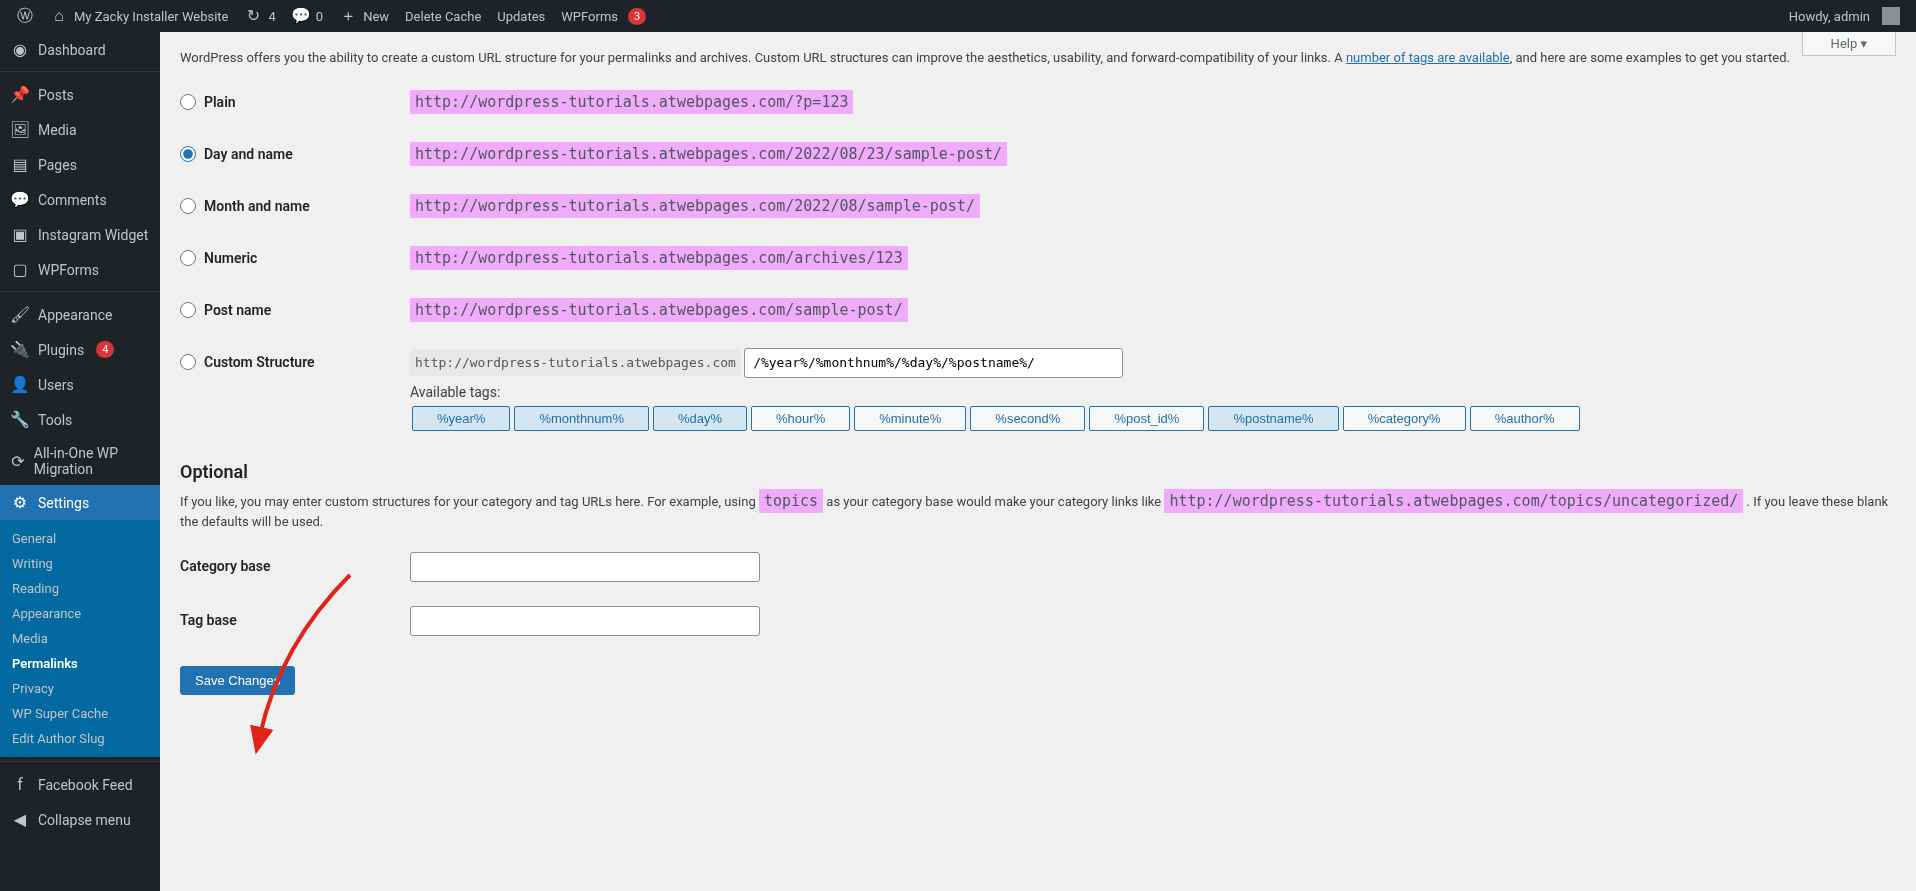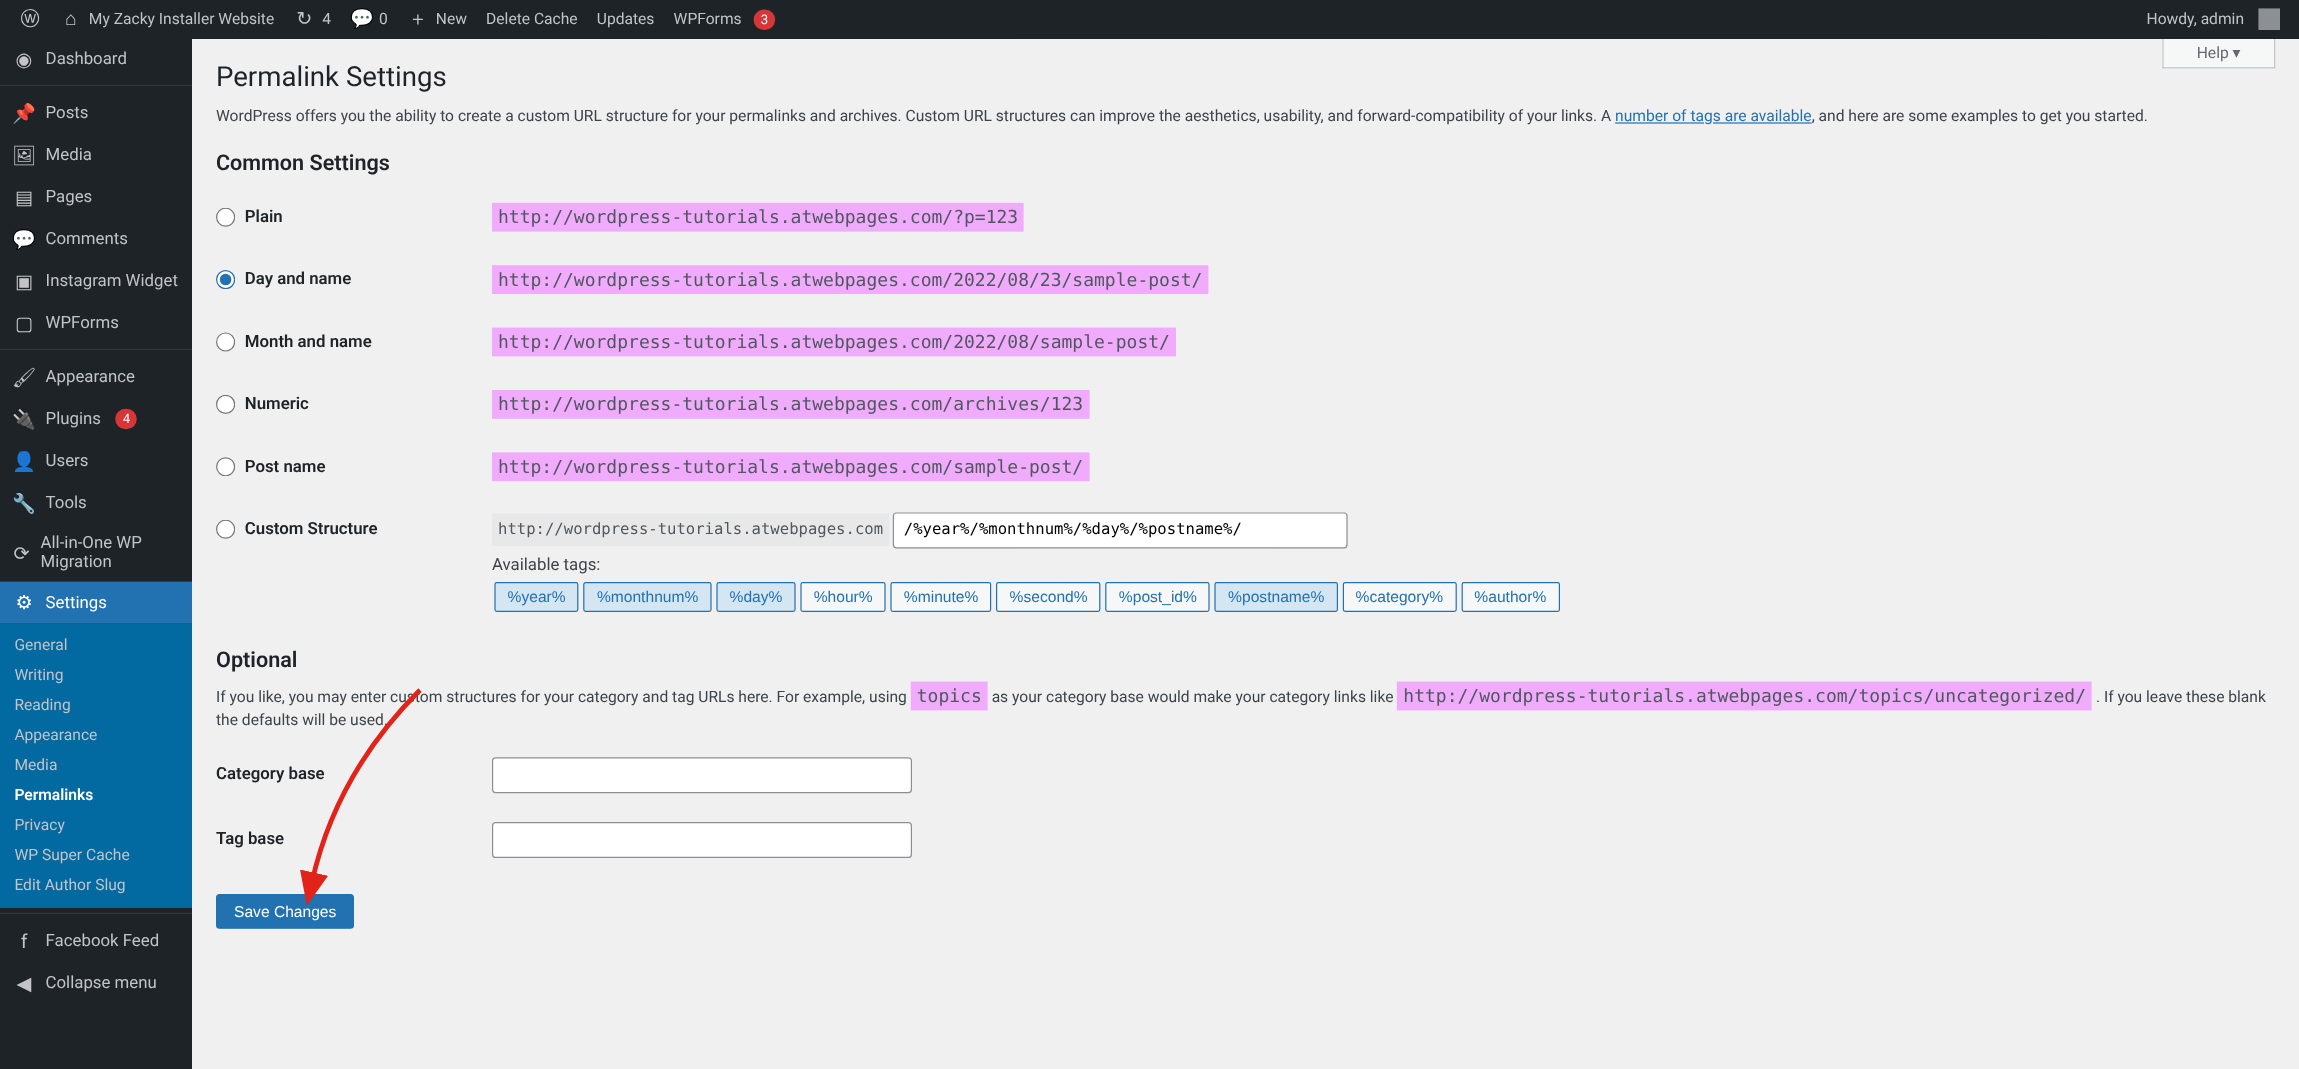--- a/index.html
+++ b/index.html
@@ -27,21 +27,21 @@
   #content h2{font-size:18px;font-weight:600;color:#1d2327;margin:18px 0 8px;}
   .help-tab{float:right;border:1px solid #c3c4c7;border-top:none;background:#f6f7f7;color:#646970;padding:4px 28px;font-size:13px;cursor:pointer;margin-top:-10px;}
   .desc{font-size:13px;color:#3c434a;line-height:1.5;margin:6px 0 8px;}
   .desc a{color:#2271b1;text-decoration:underline;}
   .form-table{width:100%;border-collapse:collapse;}
   .form-table th{text-align:left;vertical-align:top;width:220px;padding:18px 10px 18px 0;font-size:14px;font-weight:600;color:#1d2327;}
   .form-table td{padding:12px 10px;vertical-align:middle;}
   .radio-row th label{display:flex;align-items:center;gap:8px;font-weight:600;}
   input[type=radio]{width:16px;height:16px;accent-color:#2271b1;}
   code.sample{background:#f0abfc;color:#50575e;font-family:Consolas,Monaco,monospace;font-size:15px;padding:3px 5px;}
-  .tag-btn{border:1px solid #2271b1;background:#f6f7f7;color:#2271b1;font-size:13px;padding:4px 10px;margin:0 2px;cursor:pointer;border-radius:2px;}
+  .tag-btn{border:1px solid #2271b1;background:#f6f7f7;color:#2271b1;font-size:13px;padding:4px 24px;margin:0 2px;cursor:pointer;border-radius:2px;}
   .tag-btn.active{background:#d5e6f3;}
   input[type=text].regular{border:1px solid #8c8f94;padding:4px 8px;font-size:14px;width:350px;height:30px;border-radius:3px;background:#fff;}
   input[type=text].wide{width:379px;font-family:Consolas,Monaco,monospace;font-size:13px;}
   .code-prefix{background:#e8e8e8;color:#50575e;font-family:Consolas,Monaco,monospace;font-size:13px;padding:6px 5px;display:inline-block;}
   .button-primary{background:#2271b1;border:1px solid #2271b1;color:#fff;padding:6px 14px;font-size:13px;cursor:pointer;border-radius:3px;}
   .avail{font-size:14px;color:#3c434a;margin:6px 0;}
   
   .arrow{position:absolute;left:240px;top:565px;pointer-events:none;}
 </style>
 </head>
@@ -162,25 +162,23 @@
       <span>Facebook Feed</span>
     </div>
   <div class="menu-item">
       <span class="icon">◀</span>
       <span>Collapse menu</span>
     </div>
 </div>
 
 <div id="content">
   <div class="help-tab">Help ▾</div>
-  <h1>Permalink Settings</h1>
   <p class="desc">
     <span>WordPress offers you the ability to create a custom URL structure for your permalinks and archives. Custom URL structures can improve the aesthetics, usability, and forward-compatibility of your links. A </span><a href="#">number of tags are available</a><span>, and here are some examples to get you started.</span>
   </p>
-  <h2>Common Settings</h2>
   <table class="form-table" id="options-table">
       <tbody>
         <tr class="radio-row">
           <th>
             <label><input type="radio" name="perm" style=""> Plain</label>
           </th>
           <td><code class="sample">http://wordpress-tutorials.atwebpages.com/?p=123</code></td>
         </tr>
       </tbody>
       <tbody>

